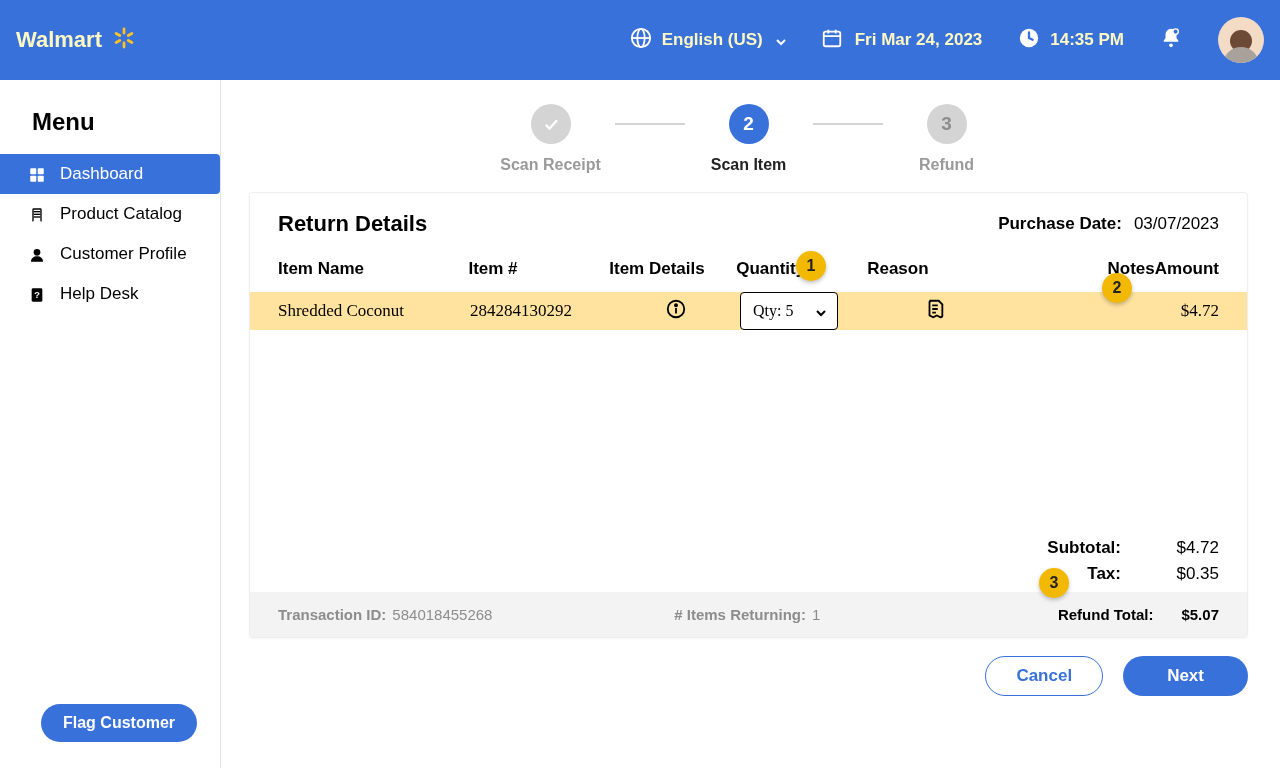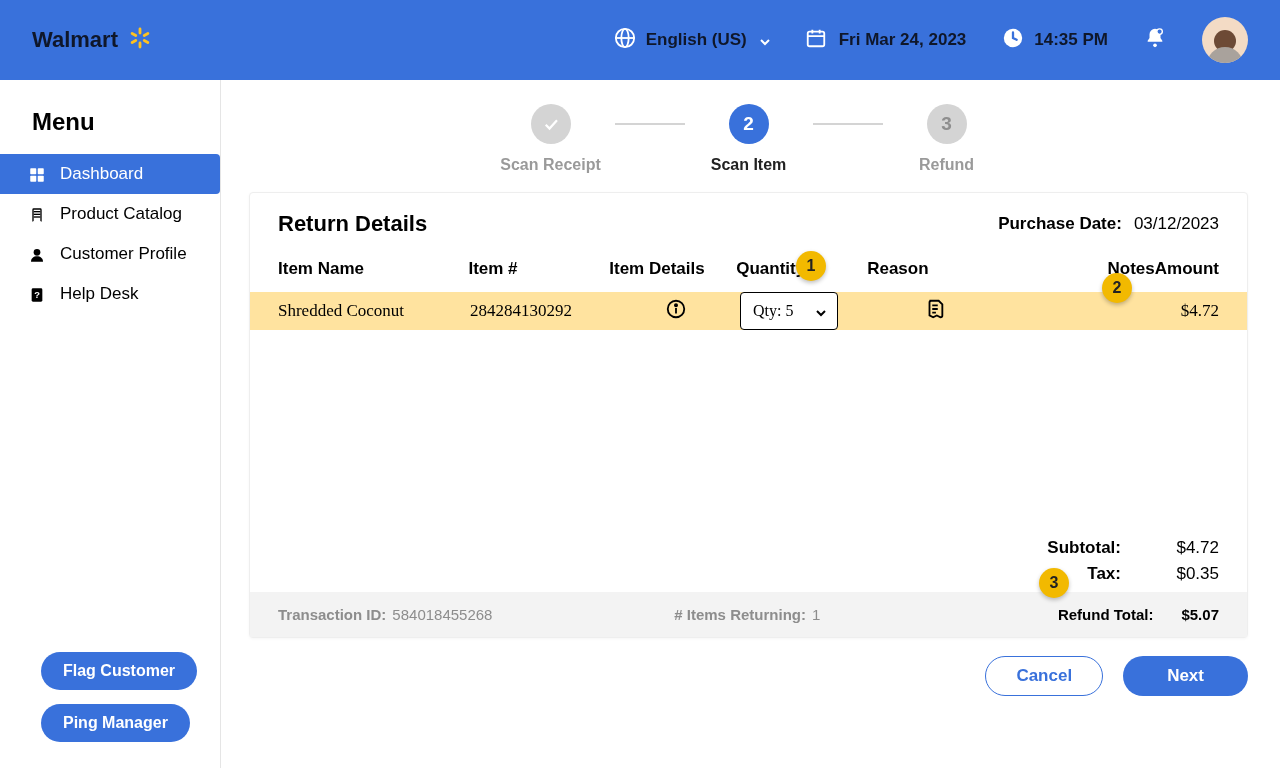--- a/index.html
+++ b/index.html
@@ -1,19 +1,19 @@
 <!DOCTYPE html>
 <html><head>
   <meta charset="utf-8">
   <style>
     * { box-sizing: border-box; margin: 0; padding: 0; }
     body { font-family: -apple-system, BlinkMacSystemFont, 'Segoe UI', Helvetica, Arial, sans-serif; width: 1280px; height: 768px; overflow: hidden; background: #fff; }
     
     
-    .header { position: relative; height: 80px; background: #3971db; color: #0f172a; display: flex; align-items: center; padding: 0 32px; }
+    .header { position: relative; height: 80px; background: #3971db; color: #fef9c3; display: flex; align-items: center; padding: 0 16px; }
     .brand { display: flex; align-items: center; gap: 10px; }
     .brand-name { font-size: 22px; font-weight: 600; }
     
     .header-right { margin-left: auto; display: flex; align-items: center; gap: 36px; }
     .lang { display: flex; align-items: center; gap: 10px; font-size: 17px; font-weight: 600; }
     .date-group { display: flex; align-items: center; gap: 12px; font-size: 17px; font-weight: 600; }
     .time-group { display: flex; align-items: center; gap: 10px; font-size: 17px; font-weight: 600; }
     .avatar { width: 46px; height: 46px; border-radius: 50%; background: #f3dbc5; overflow: hidden; position: relative; }
     .avatar::before { content: ""; position: absolute; left: 50%; top: 52%; transform: translate(-50%,-50%); width: 22px; height: 22px; background: #6d4a35; border-radius: 50%; }
     .avatar::after { content: ""; position: absolute; bottom: -6px; left: 50%; transform: translateX(-50%); width: 36px; height: 22px; background: #a9a29c; border-radius: 18px 18px 0 0; }
@@ -200,21 +200,20 @@
           <svg width="16" height="18" viewBox="0 0 24 24" fill="#000">
               <rect x="4" y="2" width="16" height="20" rx="2"></rect>
               <text x="12" y="17" text-anchor="middle" fill="#fff" font-size="14" font-weight="bold">?</text>
             </svg>
         </span>
         <span>Help Desk</span>
       </li>
     </ul>
     <div class="sidebar-actions">
       <button class="pill-btn">Flag Customer</button>
-      <button class="pill-btn">Ping Manager</button>
     </div>
   </div>
 
   <div class="main">
 
     <div class="stepper">
       <div class="step">
         <div class="step-circle done">
           <svg width="18" height="18" viewBox="0 0 24 24" fill="none" stroke="#fff" stroke-width="3">
               <polyline points="5 13 10 18 20 7"></polyline>
@@ -231,21 +230,21 @@
       <div class="step">
         <div class="step-circle pending">3</div>
         <div class="step-label muted">Refund</div>
       </div>
     </div>
 
     <div class="card">
       <div class="card-head">
         <div class="card-title">Return Details</div>
         <div class="purchase-date">
-          <span>Purchase Date:</span><span class="val">03/12/2023</span>
+          <span>Purchase Date:</span><span class="val">03/07/2023</span>
         </div>
       </div>
 
       <div class="thead-row">
         <div class="col-name">Item Name</div>
         <div class="col-itemnum">Item #</div>
         <div class="col-details">Item Details</div>
         <div class="col-qty">Quantity</div>
         <div class="col-reason">Reason</div>
         <div class="col-notes">Notes</div>

